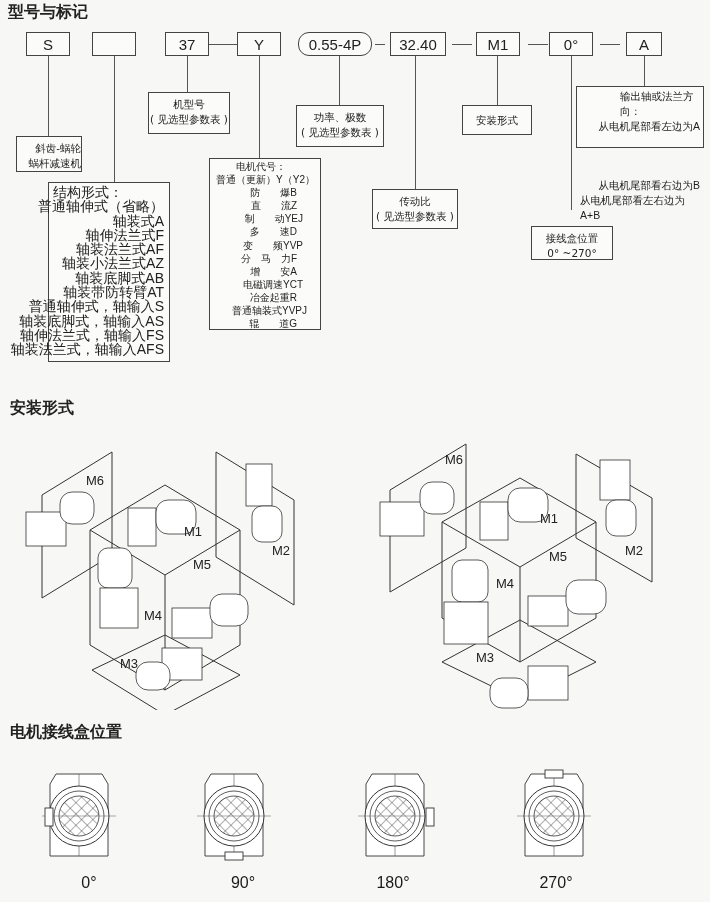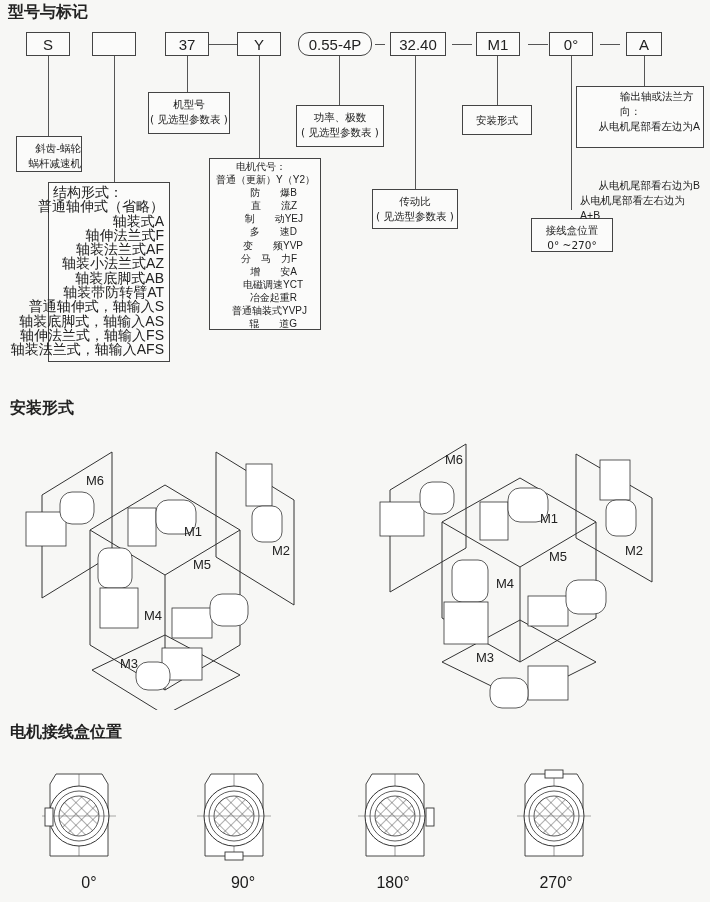--- a/index.html
+++ b/index.html
@@ -60,21 +60,21 @@
 </div>
 <div class="note c" style="left:296px;top:105px;width:88px;height:42px;">
   <div>功率、极数</div>
   <div>( 见选型参数表 )</div>
 </div>
 <div class="note c" style="left:462px;top:105px;width:70px;height:30px;padding-top:7px;">安装形式</div>
 <div class="note c" style="left:372px;top:189px;width:86px;height:40px;">
   <div>传动比</div>
   <div>( 见选型参数表 )</div>
 </div>
-<div class="note c" style="left:531px;top:218px;width:82px;height:34px;">
+<div class="note c" style="left:531px;top:226px;width:82px;height:34px;">
   <div>接线盒位置</div>
   <div>0°  ~270°</div>
 </div>
 
 <div class="note" style="left:576px;top:86px;width:128px;height:62px;padding-top:2px;">
   <div style="padding-left:3px;margin-left:40px;">输出轴或法兰方向：</div>
   <div class="row" style="padding:0 3px;">
       <span>从电机尾部看左边为</span>
       <span>A</span>
     </div>

